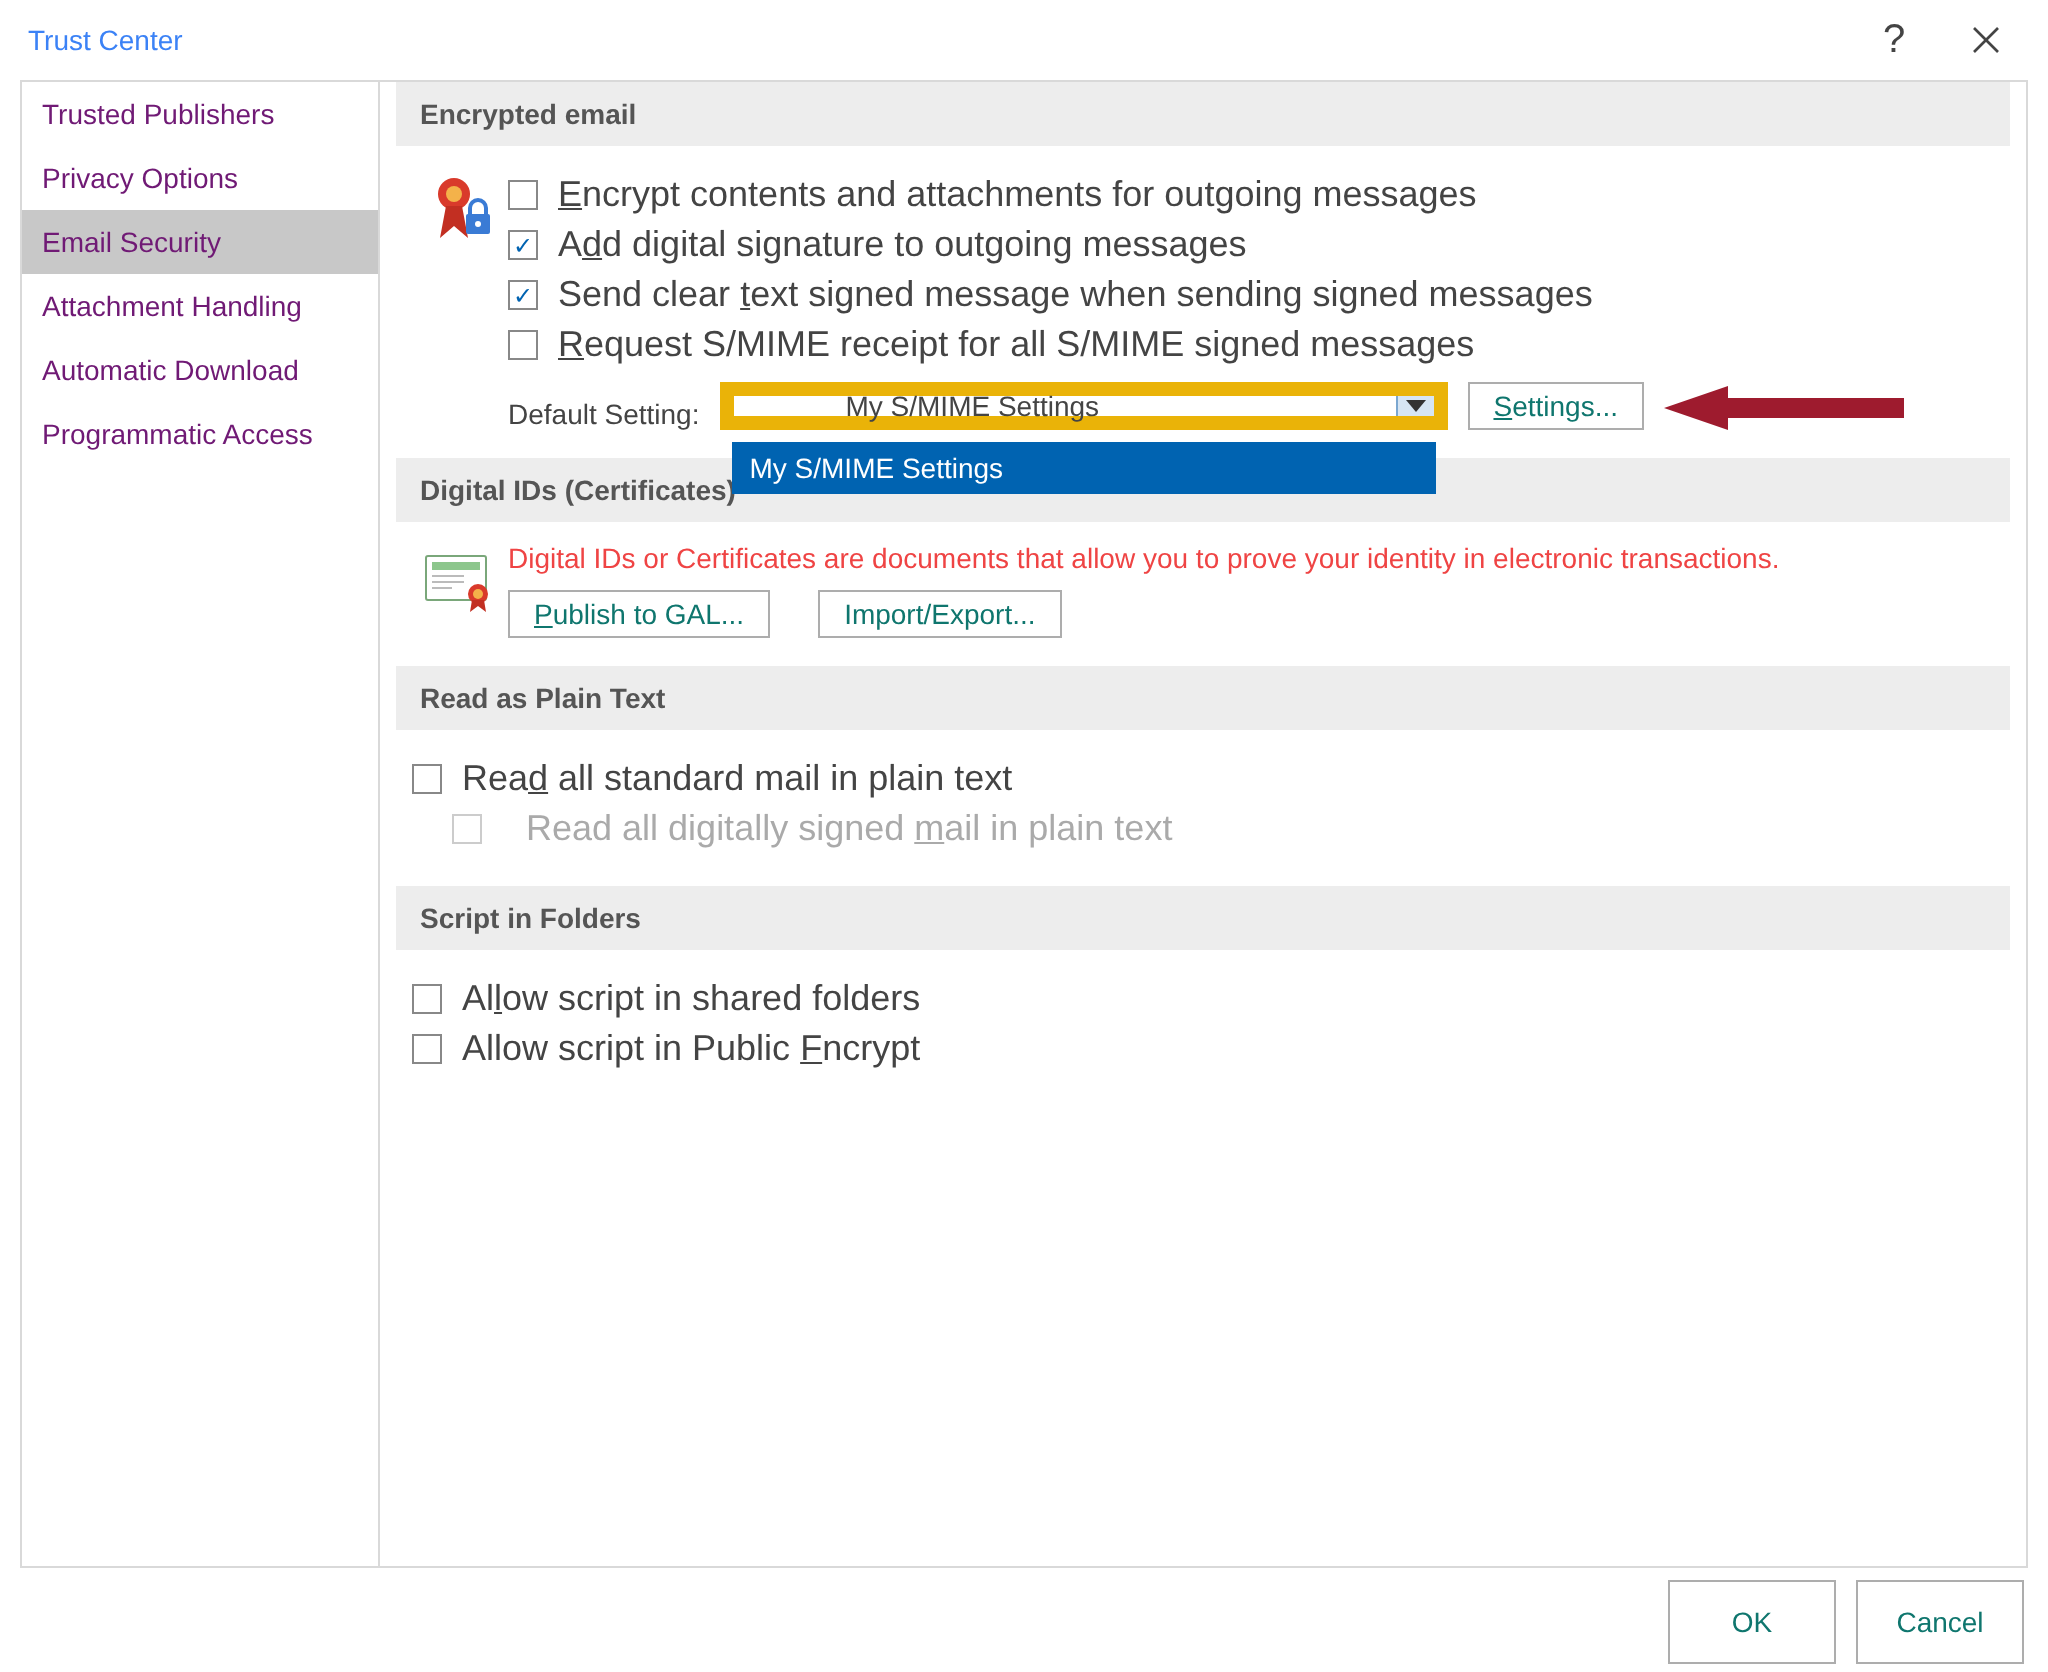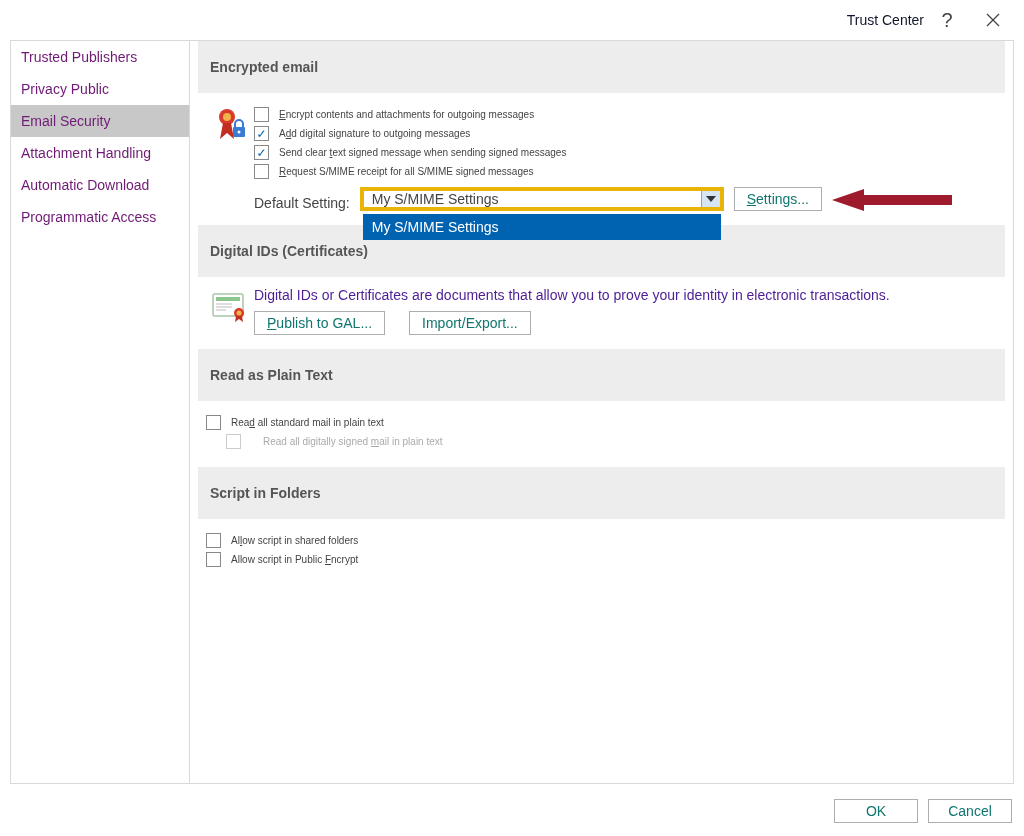--- a/index.html
+++ b/index.html
@@ -17,22 +17,21 @@
   
   .titlebar {
     display: flex;
     align-items: center;
     height: 40px;
     padding: 0 8px 0 14px;
   }
   .titlebar .title {
     flex: 1;
     font-size: 14px;
-    color: #0f172a;
-    text-align: right;
+    color: #3b82f6;
   }
   .titlebar .ctl {
     width: 46px;
     height: 40px;
     display: flex;
     align-items: center;
     justify-content: center;
     font-size: 18px;
     color: #444;
   }
@@ -64,21 +63,21 @@
     flex: 1;
     border: 1px solid #d9d9d9;
     border-left: none;
     box-sizing: border-box;
     padding: 0 8px;
     position: relative;
   }
 
   .section-header {
     background: #ededed;
-    height: 52px;
+    height: 32px;
     display: flex;
     align-items: center;
     padding: 0 12px;
     font-weight: 600;
     color: #555;
     font-size: 14px;
   }
 
   .section-body {
     padding: 10px 8px 14px 8px;
@@ -96,21 +95,21 @@
     padding-top: 4px;
   }
   .with-icon .rest {
     flex: 1;
   }
 
   .opt-row {
     display: flex;
     align-items: center;
     margin: 4px 0;
-    font-size: 10px;
+    font-size: 18px;
     color: #444;
   }
   .opt-row.disabled { color: #aaa; }
   .chk {
     width: 15px;
     height: 15px;
     border: 1px solid #888;
     margin-right: 10px;
     display: inline-flex;
     align-items: center;
@@ -133,26 +132,27 @@
     align-items: flex-end;
     margin-top: 8px;
     position: relative;
   }
   .setting-label {
     margin-right: 10px;
   }
   .combo {
     width: 364px;
     height: 24px;
-    border: 4px solid #eab308;
+    border: 7px solid #eab308;
     box-sizing: border-box;
     display: flex;
     align-items: center;
     position: relative;
     background: #fff;
+    padding-left: 48px;
   }
   .combo .combo-text {
     flex: 1;
     padding: 0 8px;
     font-size: 14px;
   }
   .combo .combo-btn {
     width: 18px;
     height: 100%;
     background: #d6e5f3;
@@ -191,32 +191,31 @@
   .btn.margin-left { margin-left: 10px; }
 
   
   .annotation-arrow {
     position: absolute;
     pointer-events: none;
   }
 
   .desc-text {
     font-size: 14px;
-    color: #4c1d95;
+    color: #ef4444;
     margin-bottom: 8px;
   }
   .btn-row { display: flex; gap: 24px; }
 
   .indent { margin-left: 20px; gap: 12px; }
 
   
   .footer {
     display: flex;
     justify-content: flex-end;
-    align-items: center;
     height: 42px;
     padding: 0 12px;
     gap: 10px;
   }
   .footer .btn {
     width: 84px;
     text-align: center;
   }
 
   svg { display: block; }
@@ -234,21 +233,21 @@
       <line x1="1" y1="1" x2="13" y2="13"></line>
         <line x1="13" y1="1" x2="1" y2="13"></line>
     </svg>
   </div>
 </div>
 
 <div class="content">
 
   <div class="sidebar">
     <div class="item">Trusted Publishers</div>
-    <div class="item">Privacy Public</div>
+    <div class="item">Privacy Options</div>
     <div class="item selected">Email Security</div>
     <div class="item">Attachment Handling</div>
     <div class="item">Automatic Download</div>
     <div class="item">Programmatic Access</div>
   </div>
 
   <div class="panel">
 
     <div class="section-header">Encrypted email</div>
     <div class="section-body with-icon">

